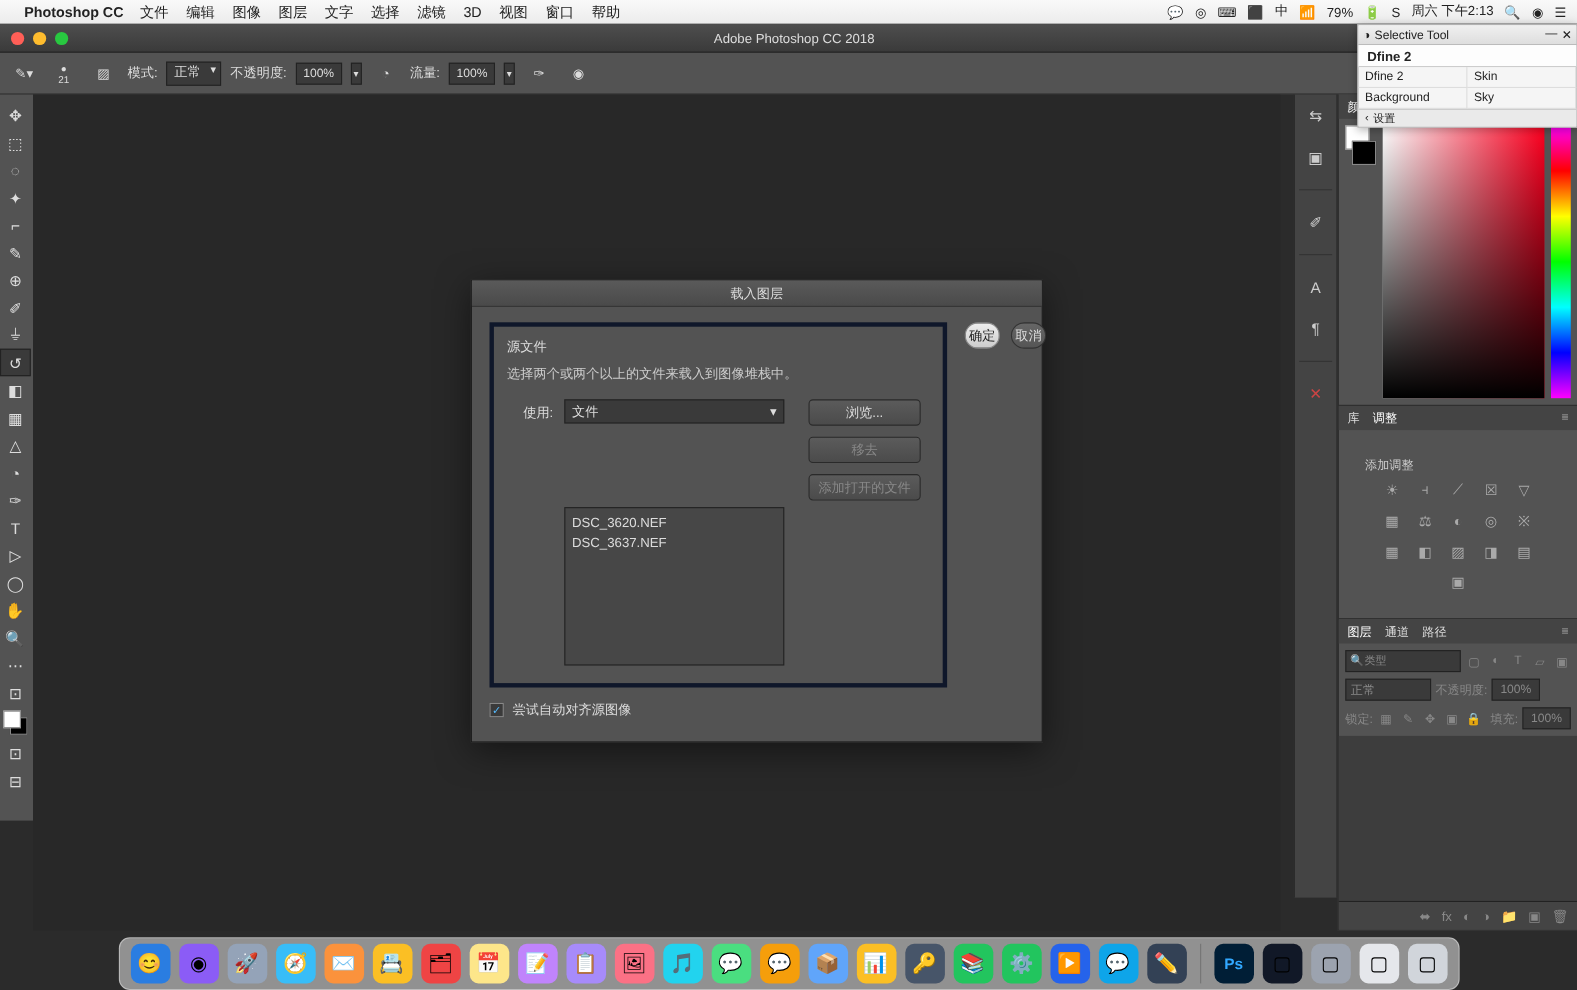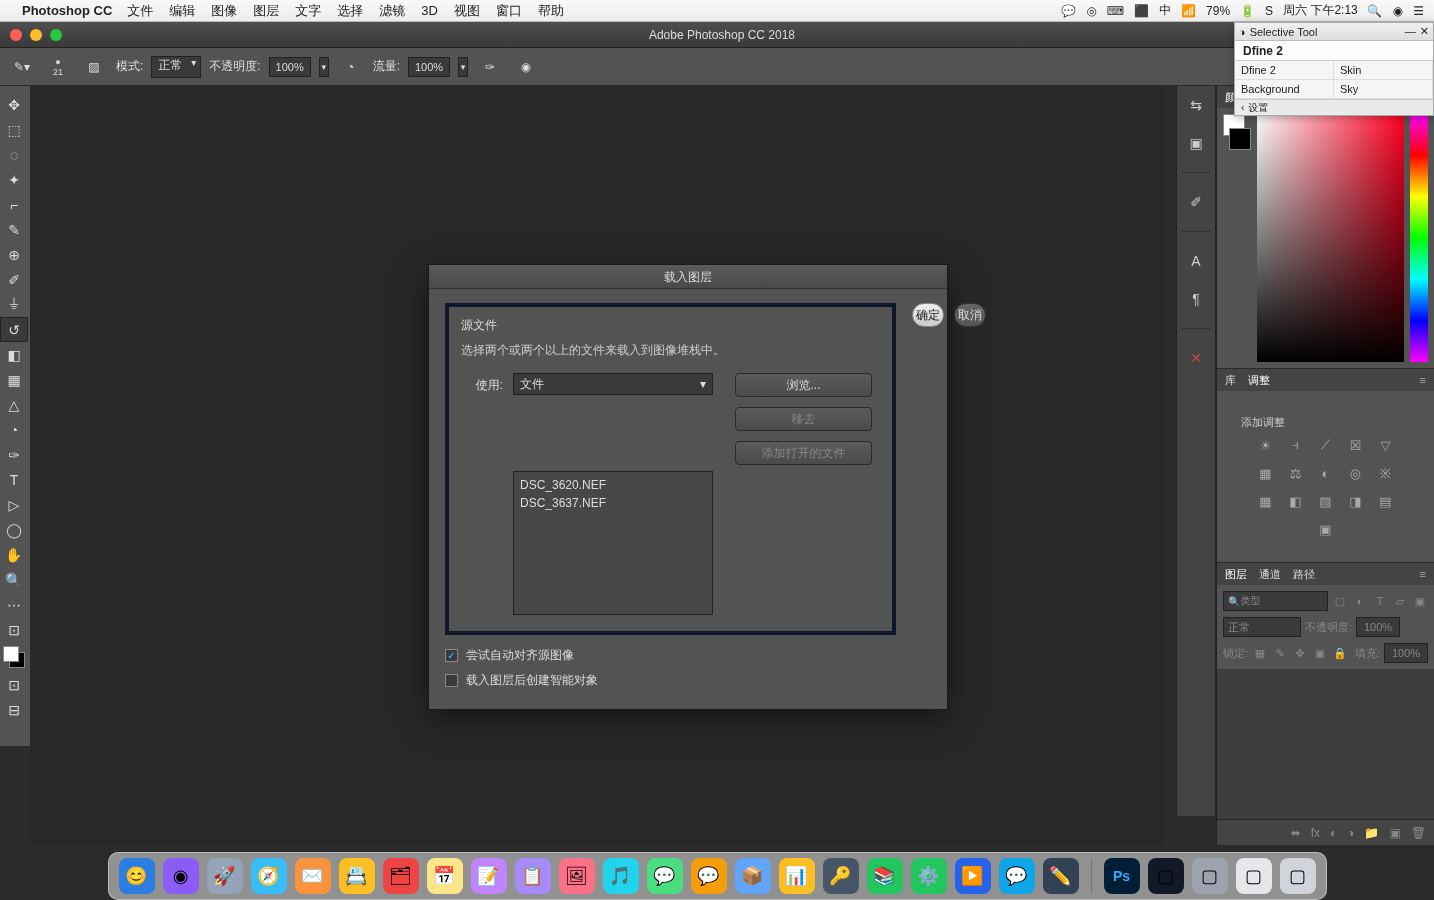--- a/index.html
+++ b/index.html
@@ -62,34 +62,34 @@
 .layerspanel .controls { padding: 6px; font-size: 11px; color: #888; display:flex; flex-direction:column; gap:6px;}
 .layerspanel .row{display:flex;align-items:center;gap:4px;}
 .layerspanel .row .filt{flex:1;background:#3a3a3a;border:1px solid #222;height:20px;padding:0 4px;color:#888;font-size:10px;display:flex;align-items:center;}
 .layerspanel .row .mini{width:16px;height:16px;color:#888;display:flex;align-items:center;justify-content:center;font-size:11px;}
 .layerspanel .row .blend{width:78px;background:#3a3a3a;border:1px solid #222;height:20px;padding:0 4px;color:#888;display:flex;align-items:center;}
 .layerspanel .row .opac{background:#3a3a3a;border:1px solid #222;height:20px;width:44px;padding:0 2px;color:#888;display:flex;align-items:center;justify-content:center;}
 .layerspanel .list{flex:1;background:#3d3d3d;}
 .layerspanel .foot{height:26px;background:#444;border-top:1px solid #222;display:flex;align-items:center;justify-content:flex-end;gap:10px;padding:0 8px;color:#888;font-size:12px;}
 
 
-.dialog { position: absolute; left: 428px; top: 264px; width: 520px; background: #535353; border: 1px solid #1a1a1a; box-shadow: 0 8px 30px rgba(0,0,0,.5); color: #ddd; font-size: 12px; }
+.dialog { position: absolute; left: 428px; top: 254px; width: 520px; background: #535353; border: 1px solid #1a1a1a; box-shadow: 0 8px 30px rgba(0,0,0,.5); color: #ddd; font-size: 12px; }
 .dialog .dtitle { height: 24px; background: linear-gradient(#5a5a5a,#4a4a4a); text-align: center; line-height: 24px; border-bottom: 1px solid #333; font-size: 12px; }
 .dialog .dbody { display: flex; padding: 14px 16px 20px 16px; gap: 16px; }
 .dialog .dmain { flex: 1; }
 .dialog .daside { width: 74px; display: flex; flex-direction: row; gap: 10px; }
 .dialog .fieldset { border: 4px solid #0f172a; padding: 10px 20px 16px 12px; margin-bottom: 12px; }
 .dialog .legend { font-size: 12px; margin-bottom: 8px; color: #ddd; }
 .dialog .desc { font-size: 12px; color: #ccc; margin-bottom: 14px; }
 .dialog .frow { display: flex; align-items: flex-start; gap: 10px; }
 .dialog .lbl { width: 42px; text-align: right; padding-top: 4px; }
 .dialog .usesel { flex: 0 0 200px; height: 22px; background: #3a3a3a; border: 1px solid #222; padding: 0 6px; display: flex; align-items: center; justify-content: space-between; }
 .dialog .listbox { width: 200px; height: 144px; background: #474747; border: 1px solid #222; margin-top: 6px; margin-left: 52px; padding: 4px 6px; font-size: 12px; line-height: 18px; color: #ddd; overflow: hidden; }
 .dialog .rbtns { display: flex; flex-direction: column; gap: 10px; margin-left: 12px; }
-.dialog .rbtn { width: 137px; height: 24px; background: linear-gradient(#5b5b5b,#4b4b4b); border: 1px solid #2a2a2a; border-radius: 4px; color: #ddd; text-align: center; line-height: 22px; cursor: default; }
+.dialog .rbtn { width: 102px; height: 24px; background: linear-gradient(#5b5b5b,#4b4b4b); border: 1px solid #2a2a2a; border-radius: 4px; color: #ddd; text-align: center; line-height: 22px; cursor: default; }
 .dialog .rbtn.dis { color: #888; }
 .dialog .check { display: flex; align-items: center; gap: 8px; margin-top: 8px; }
 .dialog .cbox { width: 13px; height: 13px; border: 1px solid #888; background: #3a3a3a; display:flex;align-items:center;justify-content:center;font-size:10px;color:#5bf; }
 .dialog .pillbtn { width: 64px; height: 24px; border-radius: 12px; text-align: center; line-height: 22px; font-size: 12px; border: 1px solid #888; background: linear-gradient(#eee,#ccc); color: #222; cursor: default; }
 .dialog .pillbtn.cancel { background: linear-gradient(#666,#555); color: #ddd; border-color: #333; }
 
 
 .selwin { position: absolute; right: 0; top: 22px; width: 200px; background: #f5f5f5; border: 1px solid #aaa; font-size: 11px; color: #222; box-shadow: 0 2px 8px rgba(0,0,0,.3); }
 .selwin .shead { height: 18px; background: linear-gradient(#f0f0f0,#dedede); display: flex; align-items: center; padding: 0 4px; gap: 4px; border-bottom: 1px solid #bbb; font-size: 11px; }
 .selwin .shead .cls{margin-left:auto;display:flex;gap:4px;}
@@ -316,24 +316,20 @@
           </div>
         </div>
         <div class="listbox">
           <div>DSC_3620.NEF</div>
           <div>DSC_3637.NEF</div>
         </div>
       </div>
       <div class="check">
         <span class="cbox">✓</span>
         <span>尝试自动对齐源图像</span>
-      </div>
-      <div class="check">
-        <span class="cbox"></span>
-        <span>载入图层后创建智能对象</span>
       </div>
     </div>
     <div class="daside">
       <div class="pillbtn">确定</div>
       <div class="pillbtn cancel">取消</div>
     </div>
   </div>
 </div>
 
 <div class="selwin">

